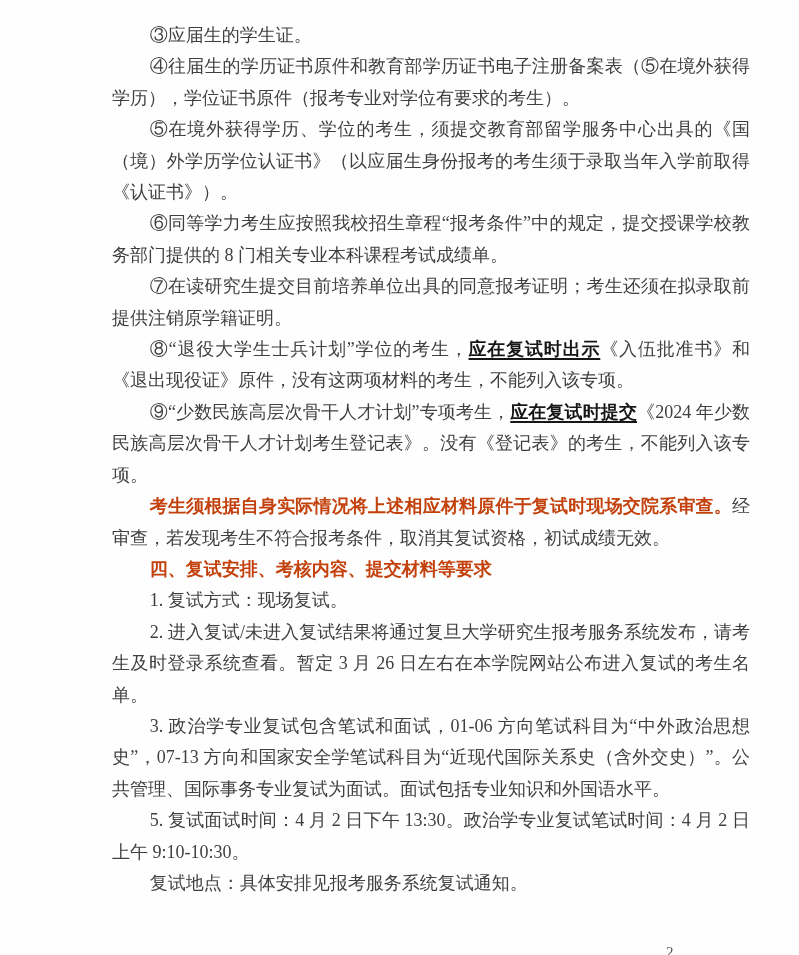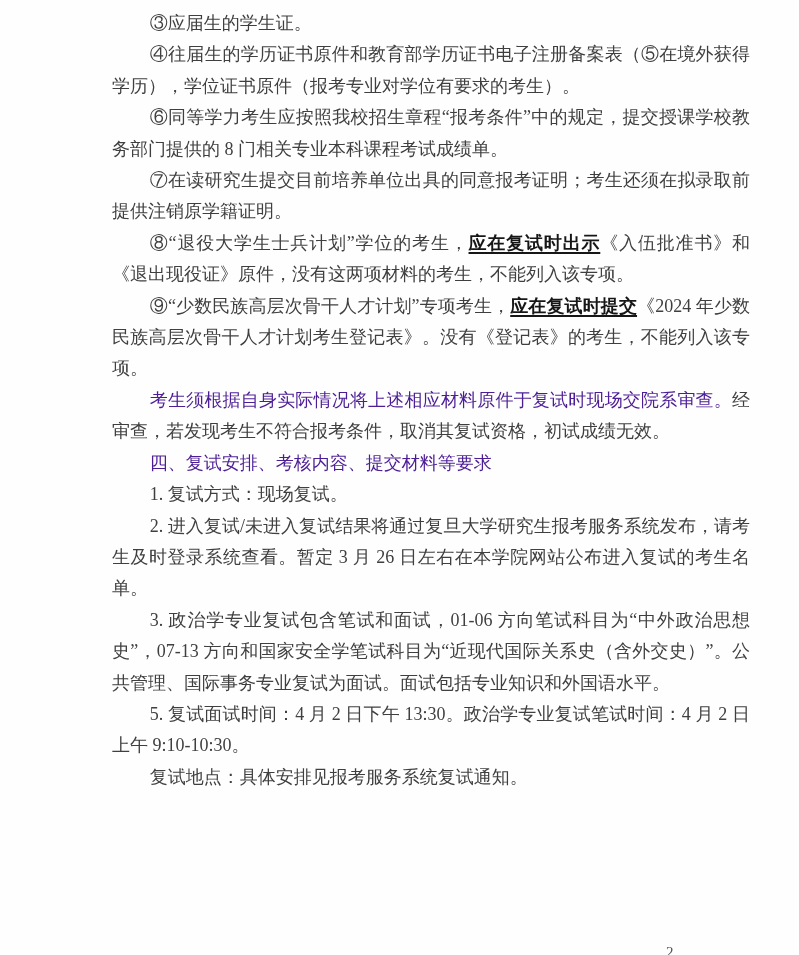--- a/index.html
+++ b/index.html
@@ -17,21 +17,21 @@
     width: 799px;
     height: 955px;
     background: #fefefe;
     overflow: hidden;
     font-family: "Liberation Serif", serif;
     color: #3f3f3f;
   }
   .doc {
     position: absolute;
     left: 112px;
-    top: 8px;
+    top: 20px;
     width: 638px;
     font-size: 18px;
     line-height: 31.4px;
     text-align: justify;
     text-justify: inter-ideograph;
     word-break: normal;
     overflow-wrap: break-word;
   }
   .doc p {
     margin: 0;
@@ -44,22 +44,22 @@
     color: #151515;
   }
   .doc p.stretch {
     text-align-last: justify;
   }
   .seg-normal {
     font-weight: normal;
   }
   .seg-bold {
     font-family: "Liberation Sans", sans-serif;
-    font-weight: normal;
-    color: #4c1d95;
+    font-weight: bold;
+    color: #c2410c;
   }
   .seg-bold-underline {
     font-family: "Liberation Sans", sans-serif;
     font-weight: bold;
     color: #161616;
     text-decoration: underline;
     text-underline-offset: 3px;
     text-decoration-thickness: 1.5px;
   }
   .pagenum {
@@ -72,20 +72,21 @@
     font-family: "Liberation Serif", serif;
   }
 </style>
 </head>
 <body>
 
 <div class="page">
   <div class="doc" id="doc">
       <p class="body"><span class="seg-normal">③应届生的学生证。</span></p>
       <p class="body"><span class="seg-normal">④往届生的学历证书原件和教育部学历证书电子注册备案表（⑤在境外获得学历），学位证书原件（报考专业对学位有要求的考生）。</span></p>
+      <p class="body"><span class="seg-normal">⑤在境外获得学历、学位的考生，须提交教育部留学服务中心出具的《国（境）外学历学位认证书》（以应届生身份报考的考生须于录取当年入学前取得《认证书》）。</span></p>
       <p class="body"><span class="seg-normal">⑥同等学力考生应按照我校招生章程“报考条件”中的规定，提交授课学校教务部门提供的 8 门相关专业本科课程考试成绩单。</span></p>
       <p class="body"><span class="seg-normal">⑦在读研究生提交目前培养单位出具的同意报考证明；考生还须在拟录取前提供注销原学籍证明。</span></p>
       <p class="body"><span class="seg-normal">⑧“退役大学生士兵计划”学位的考生，</span><span class="seg-bold-underline">应在复试时出示</span><span class="seg-normal">《入伍批准书》和《退出现役证》原件，没有这两项材料的考生，不能列入该专项。</span></p>
       <p class="body"><span class="seg-normal">⑨“少数民族高层次骨干人才计划”专项考生，</span><span class="seg-bold-underline">应在复试时提交</span><span class="seg-normal">《2024 年少数民族高层次骨干人才计划考生登记表》。没有《登记表》的考生，不能列入该专项。</span></p>
       <p class="body"><span class="seg-bold">考生须根据自身实际情况将上述相应材料原件于复试时现场交院系审查。</span><span class="seg-normal">经审查，若发现考生不符合报考条件，取消其复试资格，初试成绩无效。</span></p>
       <p class="heading"><span class="seg-bold">四、复试安排、考核内容、提交材料等要求</span></p>
       <p class="body"><span class="seg-normal">1. 复试方式：现场复试。</span></p>
       <p class="body"><span class="seg-normal">2. 进入复试/未进入复试结果将通过复旦大学研究生报考服务系统发布，请考生及时登录系统查看。暂定 3 月 26 日左右在本学院网站公布进入复试的考生名单。</span></p>
       <p class="body"><span class="seg-normal">3. 政治学专业复试包含笔试和面试，01-06 方向笔试科目为“中外政治思想史”，07-13 方向和国家安全学笔试科目为“近现代国际关系史（含外交史）”。公共管理、国际事务专业复试为面试。面试包括专业知识和外国语水平。</span></p>
       <p class="body"><span class="seg-normal">5. 复试面试时间：4 月 2 日下午 13:30。政治学专业复试笔试时间：4 月 2 日上午 9:10-10:30。</span></p>

